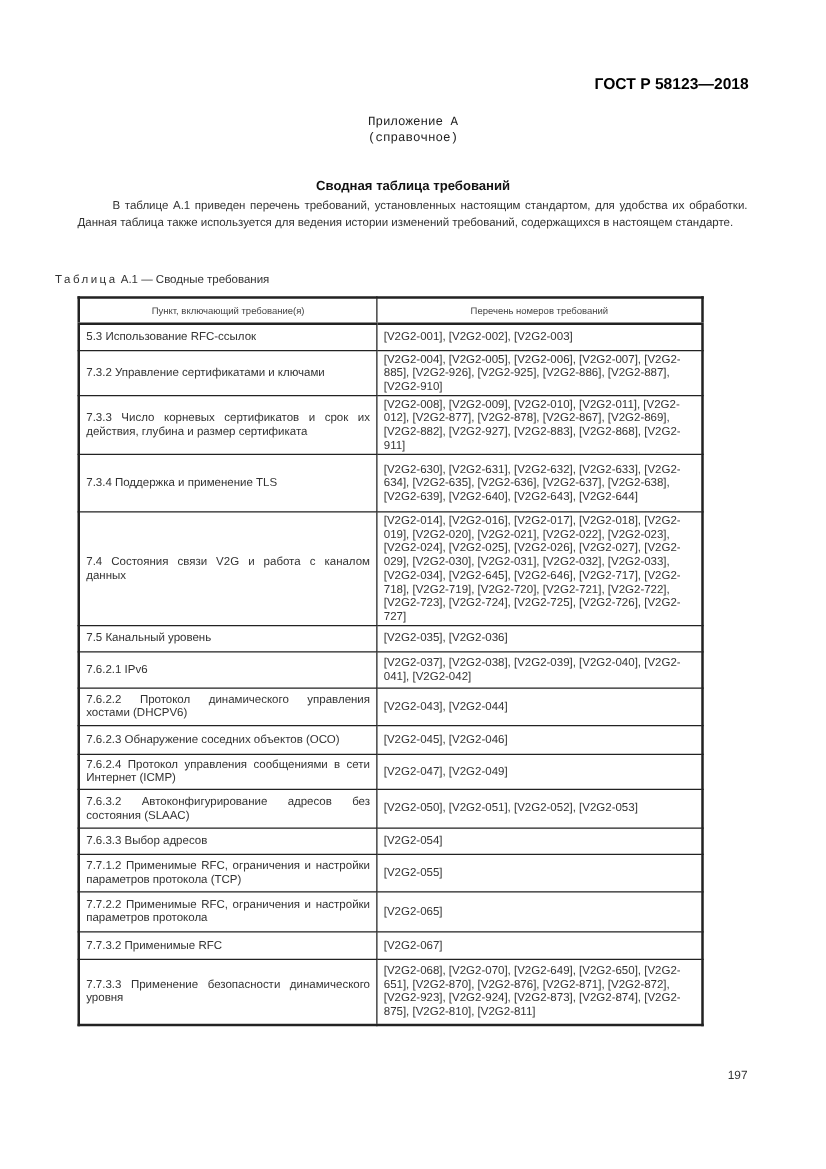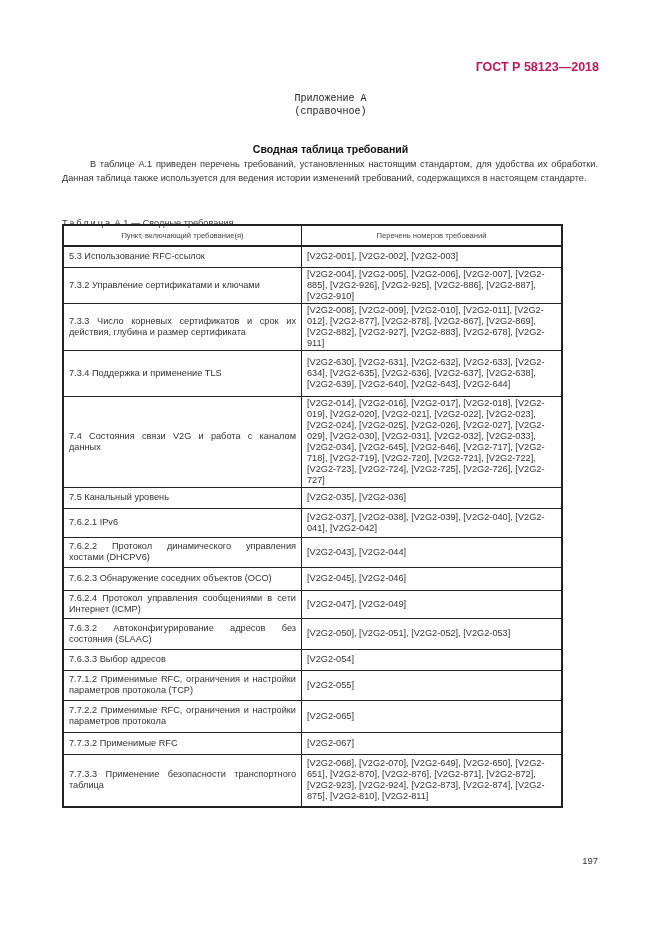--- a/index.html
+++ b/index.html
@@ -1,25 +1,25 @@
 <!DOCTYPE html>
 <html><head>
 <meta charset="utf-8">
 <style>
   html, body { margin: 0; padding: 0; background: #ffffff; }
   body { width: 661px; height: 935px; position: relative; overflow: hidden;
          font-family: "Liberation Sans", "DejaVu Sans", sans-serif; color: #222; }
-  .doc-code { position: absolute; top: 60px; right: 62px; font-weight: bold; font-size: 12.5px; color: #be185d; }
+  .doc-code { position: absolute; top: 60px; right: 62px; font-weight: bold; font-size: 12.5px; color: #000000; }
   .appendix { position: absolute; top: 92px; left: 0; width: 661px; text-align: center; font-size: 10px; line-height: 13px; color: #222; font-family: Liberation Mono, monospace; }
   .section-title { position: absolute; top: 143px; left: 0; width: 661px; text-align: center; font-weight: bold; font-size: 10.5px; color: #111; }
   .intro { position: absolute; top: 158px; left: 62px; width: 536px; font-size: 9.2px; line-height: 13.5px; text-align: justify; color: #333; }
   .intro .indent { display: inline-block; width: 28px; }
-  .table-caption { position: absolute; top: 218px; left: 62px; font-size: 9.2px; color: #333; }
+  .table-caption { position: absolute; top: 218px; left: 44px; font-size: 9.2px; color: #333; }
   .table-caption .spaced { letter-spacing: 2px; }
-  table.req { position: absolute; top: 224px; left: 62px; width: 501px; border-collapse: collapse; font-size: 9.2px; color: #333; }
+  table.req { position: absolute; top: 237px; left: 62px; width: 501px; border-collapse: collapse; font-size: 9.2px; color: #333; }
   table.req td, table.req th { border: 1.3px solid #222; padding: 1px 5px; vertical-align: middle; line-height: 11px; }
   table.req th { font-weight: normal; font-size: 7.6px; color: #444; text-align: center; height: 17px; border-bottom: 2.5px solid #222; }
   table.req td.col1 { width: 227px; text-align: justify; }
   table.req td.col2 { text-align: left; }
   table.req { border: 2px solid #222; }
   .page-num { position: absolute; top: 855px; right: 63px; font-size: 9.5px; color: #333; }
 </style>
 </head>
 <body>
 
@@ -47,21 +47,21 @@
       <tr style="height: 21px;">
         <td class="col1">5.3 Использование RFC-ссылок</td>
         <td class="col2">[V2G2-001], [V2G2-002], [V2G2-003]</td>
       </tr>
       <tr style="height: 28px;">
         <td class="col1">7.3.2 Управление сертификатами и ключами</td>
         <td class="col2">[V2G2-004], [V2G2-005], [V2G2-006], [V2G2-007], [V2G2-885], [V2G2-926], [V2G2-925], [V2G2-886], [V2G2-887], [V2G2-910]</td>
       </tr>
       <tr style="height: 41px;">
         <td class="col1">7.3.3 Число корневых сертификатов и срок их действия, глубина и размер сертификата</td>
-        <td class="col2">[V2G2-008], [V2G2-009], [V2G2-010], [V2G2-011], [V2G2-012], [V2G2-877], [V2G2-878], [V2G2-867], [V2G2-869], [V2G2-882], [V2G2-927], [V2G2-883], [V2G2-678], [V2G2-911]</td>
+        <td class="col2">[V2G2-008], [V2G2-009], [V2G2-010], [V2G2-011], [V2G2-012], [V2G2-877], [V2G2-878], [V2G2-867], [V2G2-869], [V2G2-882], [V2G2-927], [V2G2-883], [V2G2-868], [V2G2-911]</td>
       </tr>
       <tr style="height: 46px;">
         <td class="col1">7.3.4 Поддержка и применение TLS</td>
         <td class="col2">[V2G2-630], [V2G2-631], [V2G2-632], [V2G2-633], [V2G2-634], [V2G2-635], [V2G2-636], [V2G2-637], [V2G2-638], [V2G2-639], [V2G2-640], [V2G2-643], [V2G2-644]</td>
       </tr>
       <tr style="height: 85px;">
         <td class="col1">7.4 Состояния связи V2G и работа с каналом данных</td>
         <td class="col2">[V2G2-014], [V2G2-016], [V2G2-017], [V2G2-018], [V2G2-019], [V2G2-020], [V2G2-021], [V2G2-022], [V2G2-023], [V2G2-024], [V2G2-025], [V2G2-026], [V2G2-027], [V2G2-029], [V2G2-030], [V2G2-031], [V2G2-032], [V2G2-033], [V2G2-034], [V2G2-645], [V2G2-646], [V2G2-717], [V2G2-718], [V2G2-719], [V2G2-720], [V2G2-721], [V2G2-722], [V2G2-723], [V2G2-724], [V2G2-725], [V2G2-726], [V2G2-727]</td>
       </tr>
       <tr style="height: 21px;">
@@ -98,19 +98,19 @@
       </tr>
       <tr style="height: 32px;">
         <td class="col1">7.7.2.2 Применимые RFC, ограничения и настройки параметров протокола</td>
         <td class="col2">[V2G2-065]</td>
       </tr>
       <tr style="height: 22px;">
         <td class="col1">7.7.3.2 Применимые RFC</td>
         <td class="col2">[V2G2-067]</td>
       </tr>
       <tr style="height: 53px;">
-        <td class="col1">7.7.3.3 Применение безопасности транспортного таблица</td>
+        <td class="col1">7.7.3.3 Применение безопасности динамического уровня</td>
         <td class="col2">[V2G2-068], [V2G2-070], [V2G2-649], [V2G2-650], [V2G2-651], [V2G2-870], [V2G2-876], [V2G2-871], [V2G2-872], [V2G2-923], [V2G2-924], [V2G2-873], [V2G2-874], [V2G2-875], [V2G2-810], [V2G2-811]</td>
       </tr>
     </tbody>
 </table>
 
 <div class="page-num">197</div>
 
 </body></html>

